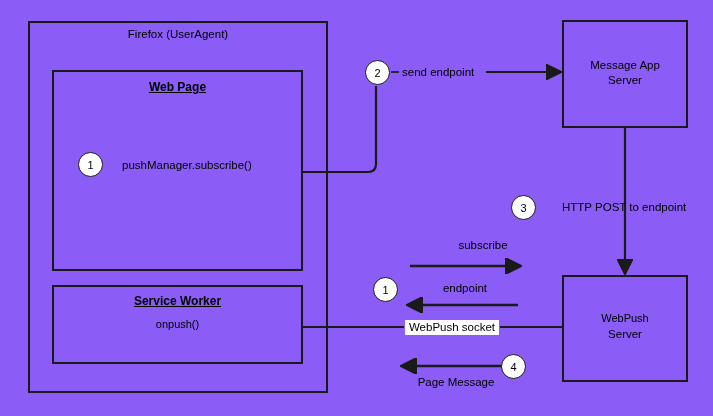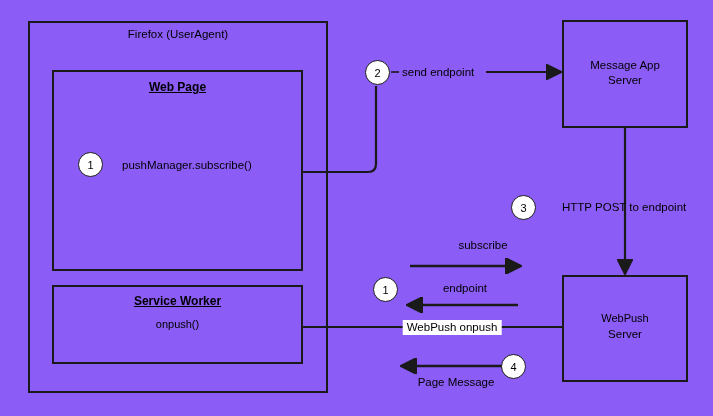--- a/index.html
+++ b/index.html
@@ -113,21 +113,21 @@
   </svg>
 
   <div class="lbl" style="left:402px; top:65px;">send endpoint</div>
 
   <div class="lbl" style="left:562px; top:200px;">HTTP POST to endpoint</div>
 
   <div class="lbl center-x" style="left:465px; top:238px;margin-left:18px;">subscribe</div>
 
   <div class="lbl center-x" style="left:465px; top:281px;">endpoint</div>
 
-  <div class="lbl center-x" style="left:452px; top:320px; background:#ffffff; padding:0 4px;">WebPush onpush</div>
+  <div class="lbl center-x" style="left:452px; top:320px; background:#ffffff; padding:0 4px;">WebPush socket</div>
 
   <div class="lbl center-x" style="left:456px; top:375px;">Page Message</div>
 
   <div class="circle" style="left:365px; top:60px; width:25px; height:25px;">2</div>
 
   <div class="circle" style="left:511px; top:195px; width:25px; height:25px;">3</div>
 
   <div class="circle" style="left:373px; top:277px; width:25px; height:25px;">1</div>
 
   <div class="circle" style="left:501px; top:354px; width:25px; height:25px;">4</div>

